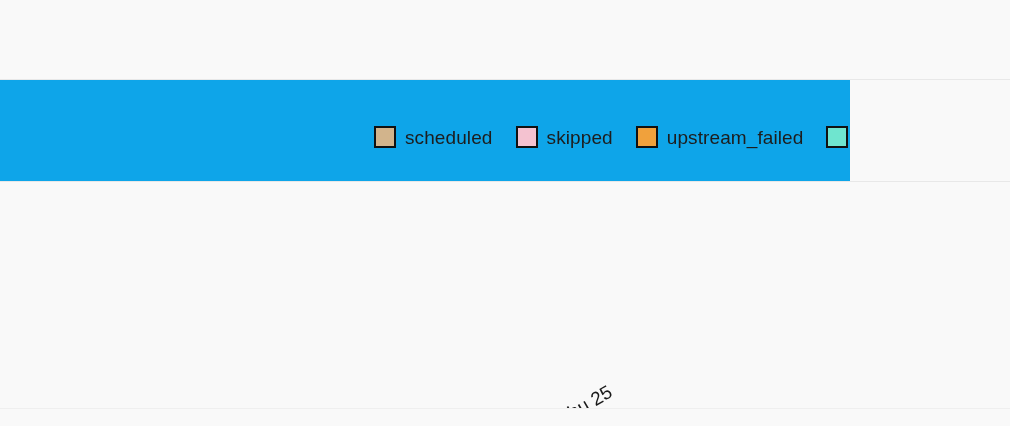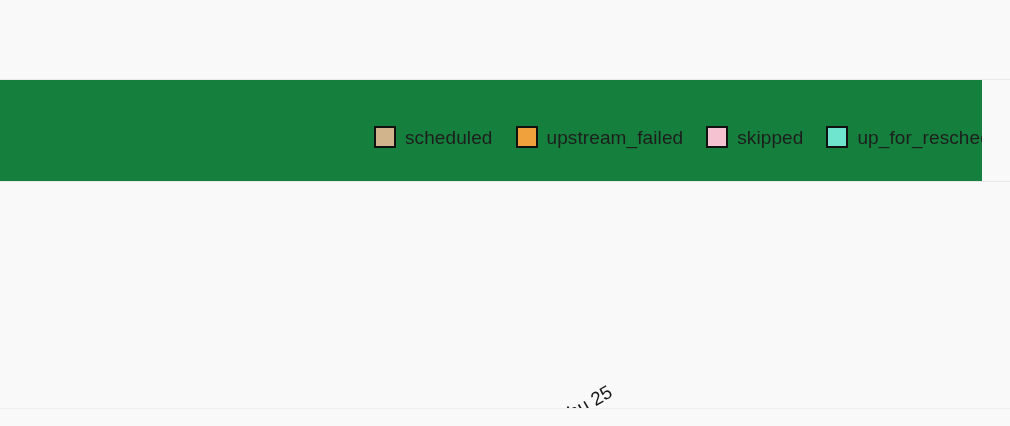--- a/index.html
+++ b/index.html
@@ -35,22 +35,22 @@
     position: absolute;
     top: 0; left: 0;
     width: 1010px; height: 79px;
     background: #f9f9f9;
   }
 
   
   .legend-band {
     position: absolute;
     top: 80px; left: 0;
-    width: 982px; height: 101px;
-    background: #15803d;
+    width: 850px; height: 101px;
+    background: #0ea5e9;
     overflow: hidden;
   }
   .legend-row {
     position: absolute;
     top: 46px;
     left: 374px;
     display: flex;
     flex-direction: row;
     align-items: center;
     white-space: nowrap;
@@ -109,27 +109,27 @@
 
   <div class="legend-band">
     <div class="legend-row">
 
       <div class="legend-item">
         <span class="legend-swatch" style="background:#d2b48c"></span>
         <span class="legend-label">scheduled</span>
       </div>
 
       <div class="legend-item">
-        <span class="legend-swatch" style="background:#f0a13c"></span>
-        <span class="legend-label">upstream_failed</span>
+        <span class="legend-swatch" style="background:#f4c2d0"></span>
+        <span class="legend-label">skipped</span>
       </div>
 
       <div class="legend-item">
-        <span class="legend-swatch" style="background:#f4c2d0"></span>
-        <span class="legend-label">skipped</span>
+        <span class="legend-swatch" style="background:#f0a13c"></span>
+        <span class="legend-label">upstream_failed</span>
       </div>
 
       <div class="legend-item">
         <span class="legend-swatch" style="background:#6fe5cf"></span>
         <span class="legend-label">up_for_reschedule</span>
       </div>
 
     </div>
   </div>
   <div class="divider divider-mid"></div>

